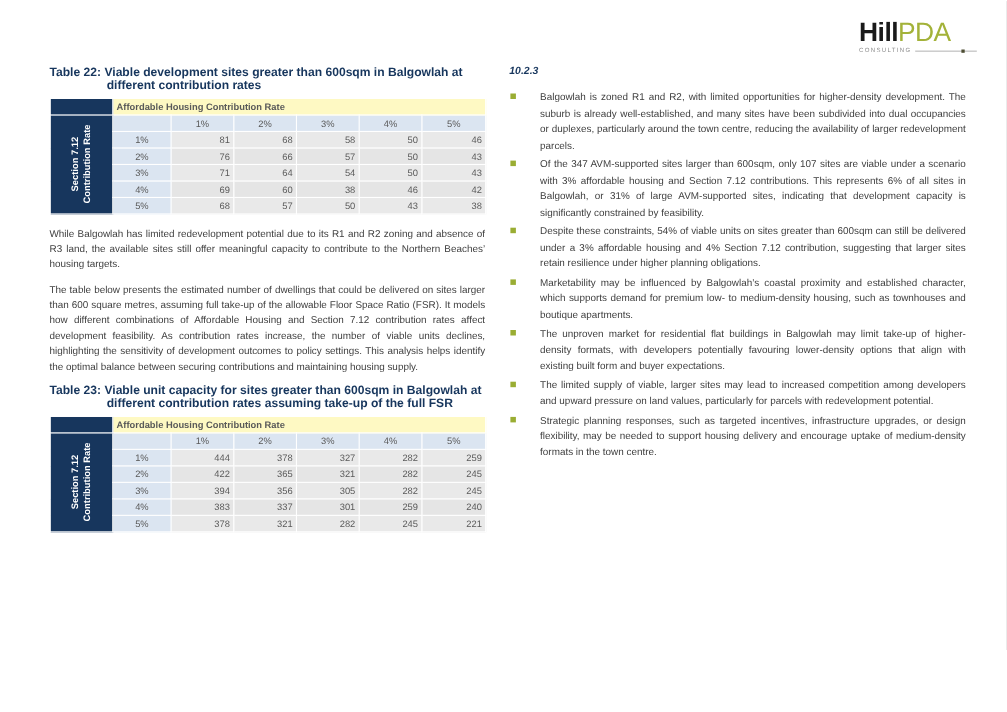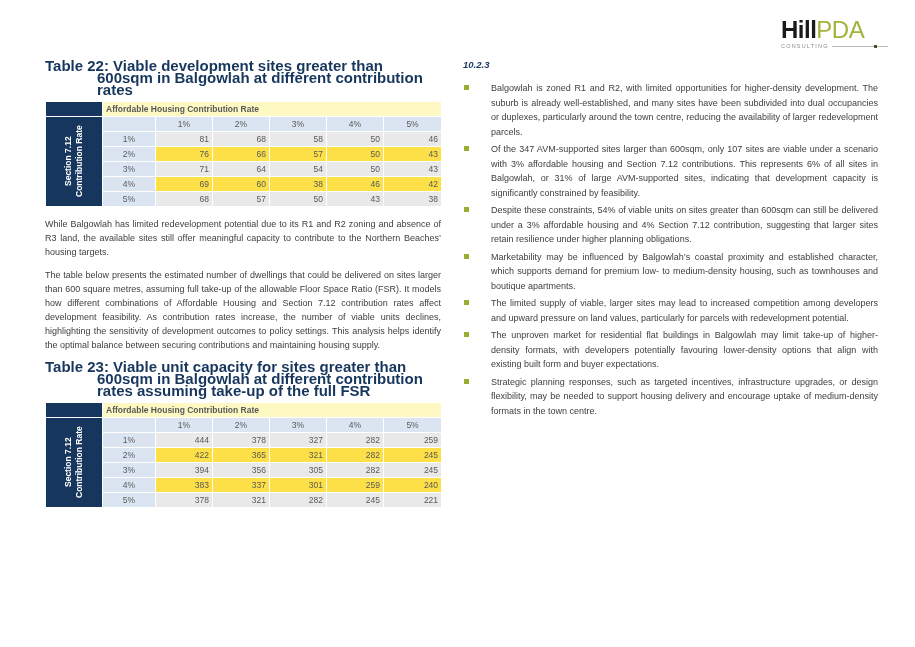--- a/index.html
+++ b/index.html
@@ -26,21 +26,21 @@
   .col-left  { width:396px; flex:0 0 396px; }
   .col-right { flex:1; }
 
   p.body-text {
     font-size:9px; line-height:14px; color:#404040;
     text-align:justify; margin-bottom:9px;
   }
 
   
   .caption {
-    font-size:15px; line-height:12px; font-weight:bold; color:#17365d;
+    font-size:11px; line-height:12px; font-weight:bold; color:#17365d;
     padding-left:52px; text-indent:-52px; margin:2px 0 5px 0; text-align:left;
   }
 
   
   table.dtable { border-collapse:collapse; width:396px; table-layout:fixed; margin-bottom:10px; }
   table.dtable td {
     border:1px solid #ffffff; font-size:8.5px; color:#595959;
     height:15px; padding:0 3px; vertical-align:middle;
   }
   td.corner { background:#17365d; }
@@ -49,21 +49,21 @@
   .vh-text {
     display:inline-block; writing-mode:vertical-rl; transform:rotate(180deg);
     color:#ffffff; font-weight:bold; font-size:8.5px; line-height:11px;
     height:72px; text-align:center; white-space:normal;
   }
   td.lblue { background:#dbe5f1; }
   td.ch    { background:#dbe5f1; text-align:center; }
   td.rl    { background:#dbe5f1; text-align:center; }
   td.v     { text-align:right; padding-right:10px; }
   tr.zeb td.v  { background:#e9e9e9; }
-  tr.plain td.v{ background:#fde047; }
+  tr.plain td.v{ background:#e5e5e5; }
 
   
   .sec-heading { display:flex; font-size:9.5px; line-height:13px; font-weight:bold; color:#17365d; margin-bottom:10px; }
   .sec-heading .num { width:48px; flex:0 0 48px;font-style:italic; }
   ul.bullets { list-style:none; }
   ul.bullets li { display:flex; margin-bottom:3px; }
   .sq {
     flex:0 0 5px; width:5px; height:5px; background:#9aad33; margin:4px 22px 0 1px;
   }
   ul.bullets .li-text { flex:1; font-size:9px; line-height:14.5px; color:#404040; text-align:justify; }
@@ -258,25 +258,25 @@
         <li>
             <span class="sq"></span>
             <span class="li-text">Despite these constraints, 54% of viable units on sites greater than 600sqm can still be delivered under a 3% affordable housing and 4% Section 7.12 contribution, suggesting that larger sites retain resilience under higher planning obligations.</span>
           </li>
         <li>
             <span class="sq"></span>
             <span class="li-text">Marketability may be influenced by Balgowlah’s coastal proximity and established character, which supports demand for premium low- to medium-density housing, such as townhouses and boutique apartments.</span>
           </li>
         <li>
             <span class="sq"></span>
+            <span class="li-text">The unproven market for residential flat buildings in Balgowlah may limit take-up of higher-density formats, with developers potentially favouring lower-density options that align with existing built form and buyer expectations.</span>
+          </li>
+        <li>
+            <span class="sq"></span>
             <span class="li-text">The limited supply of viable, larger sites may lead to increased competition among developers and upward pressure on land values, particularly for parcels with redevelopment potential.</span>
-          </li>
-        <li>
-            <span class="sq"></span>
-            <span class="li-text">The unproven market for residential flat buildings in Balgowlah may limit take-up of higher-density formats, with developers potentially favouring lower-density options that align with existing built form and buyer expectations.</span>
           </li>
         <li>
             <span class="sq"></span>
             <span class="li-text">Strategic planning responses, such as targeted incentives, infrastructure upgrades, or design flexibility, may be needed to support housing delivery and encourage uptake of medium-density formats in the town centre.</span>
           </li>
       </ul>
     </section>
   </div>
 
   <div class="footer-line"></div>

